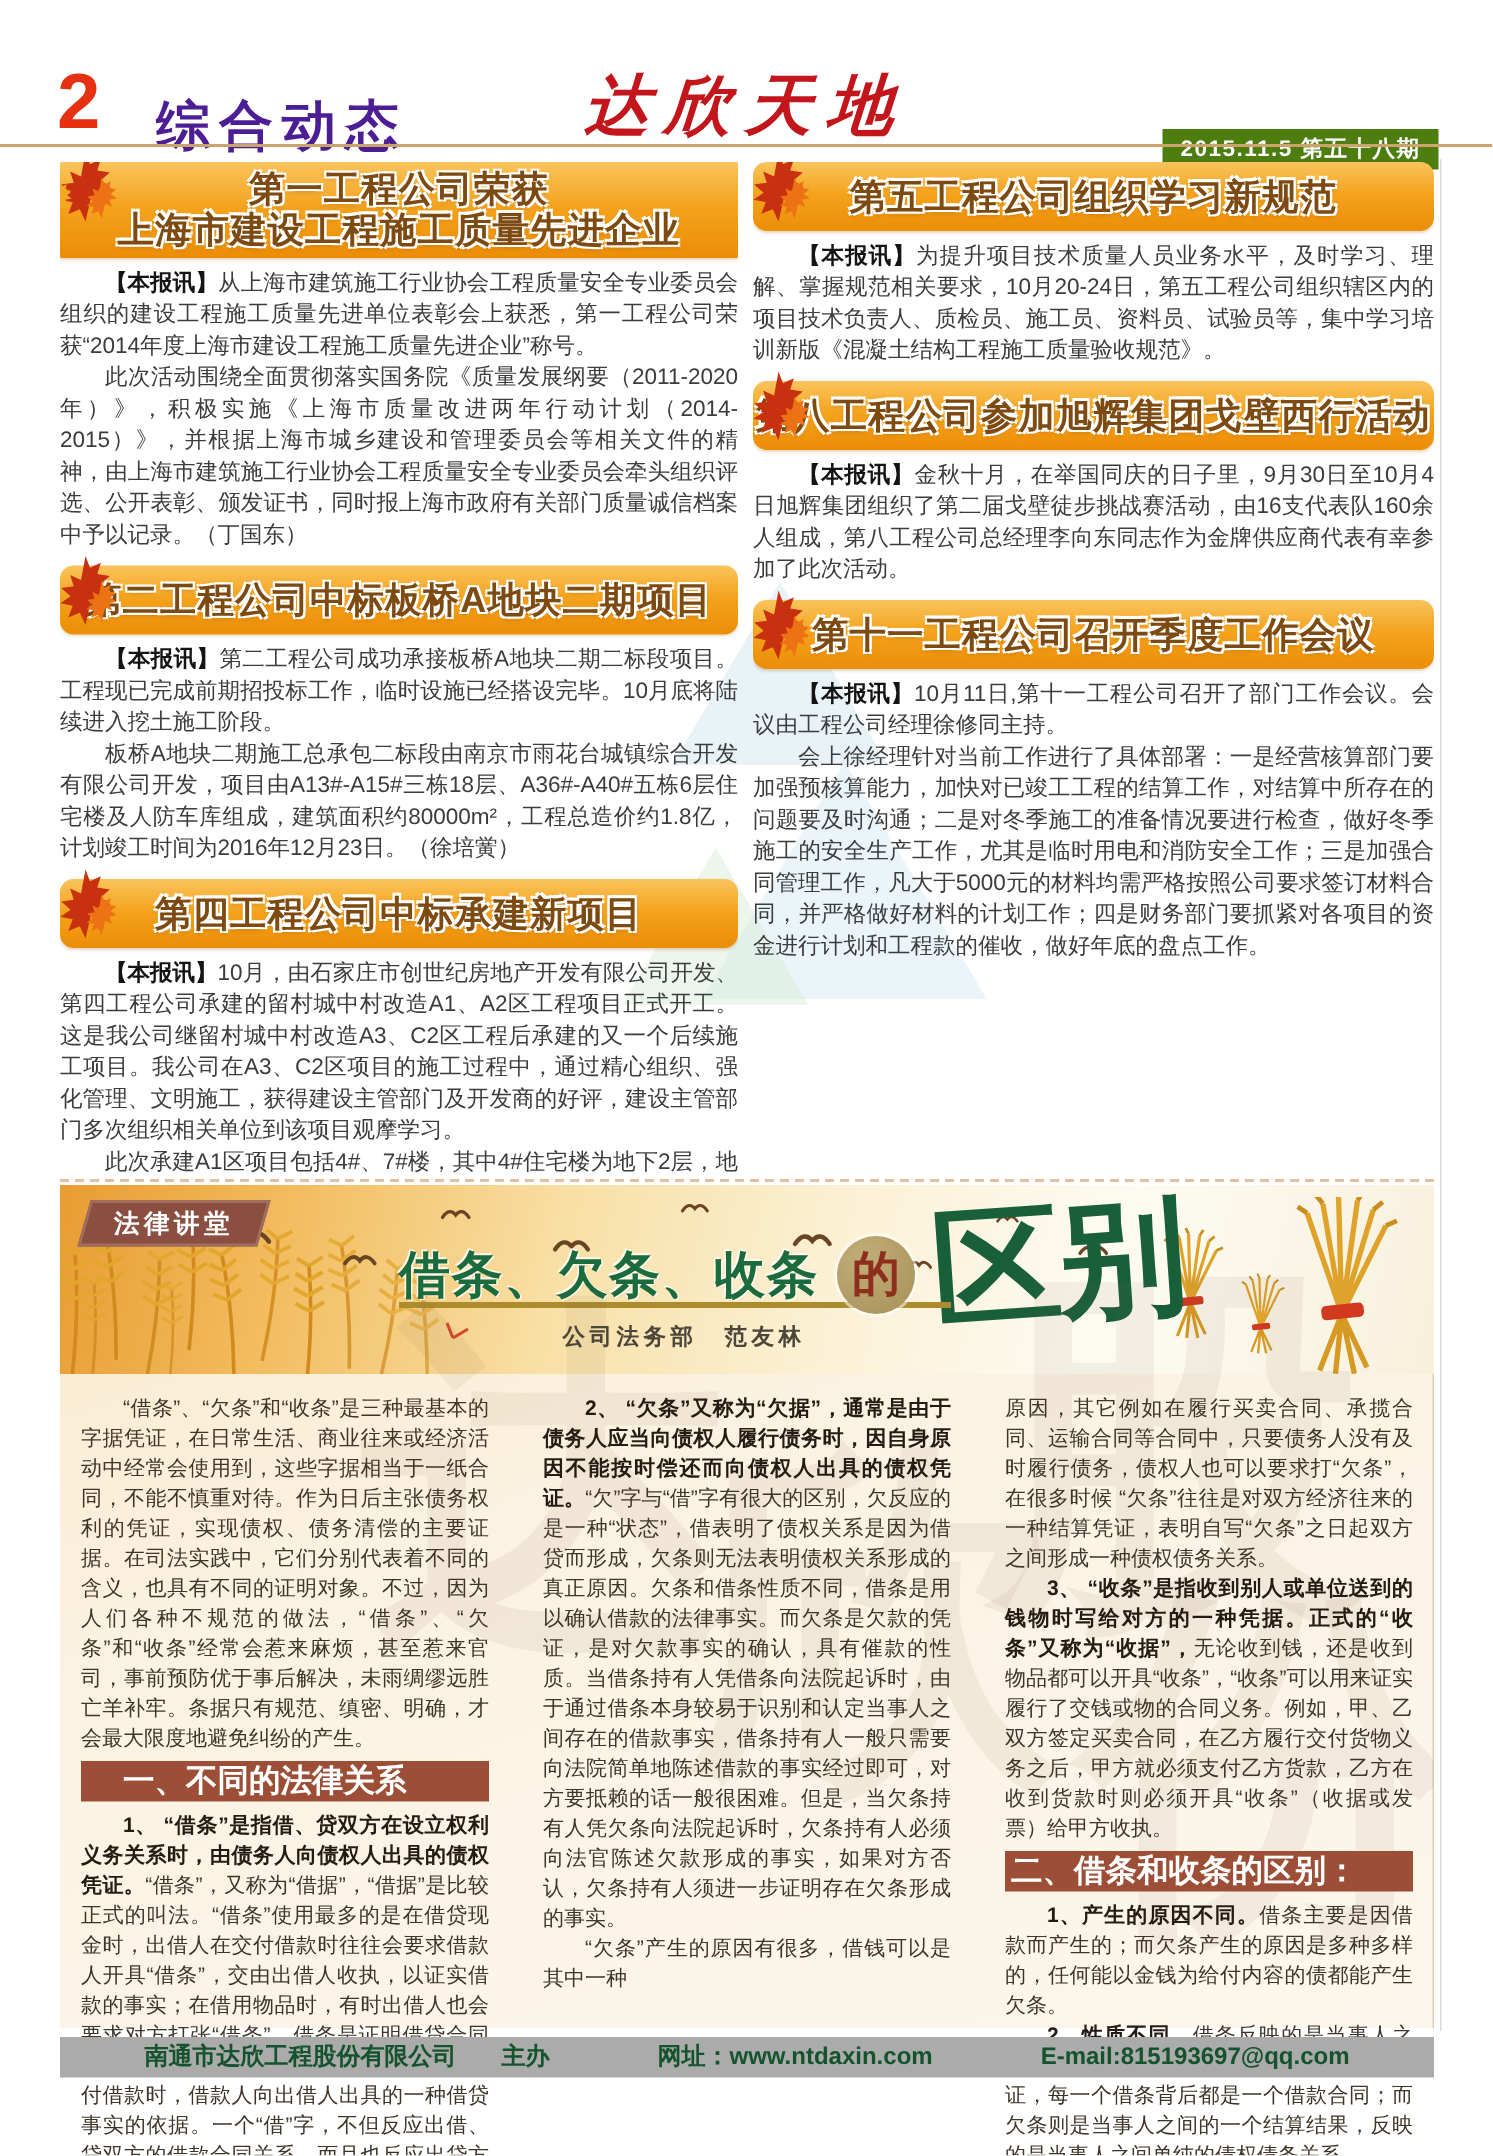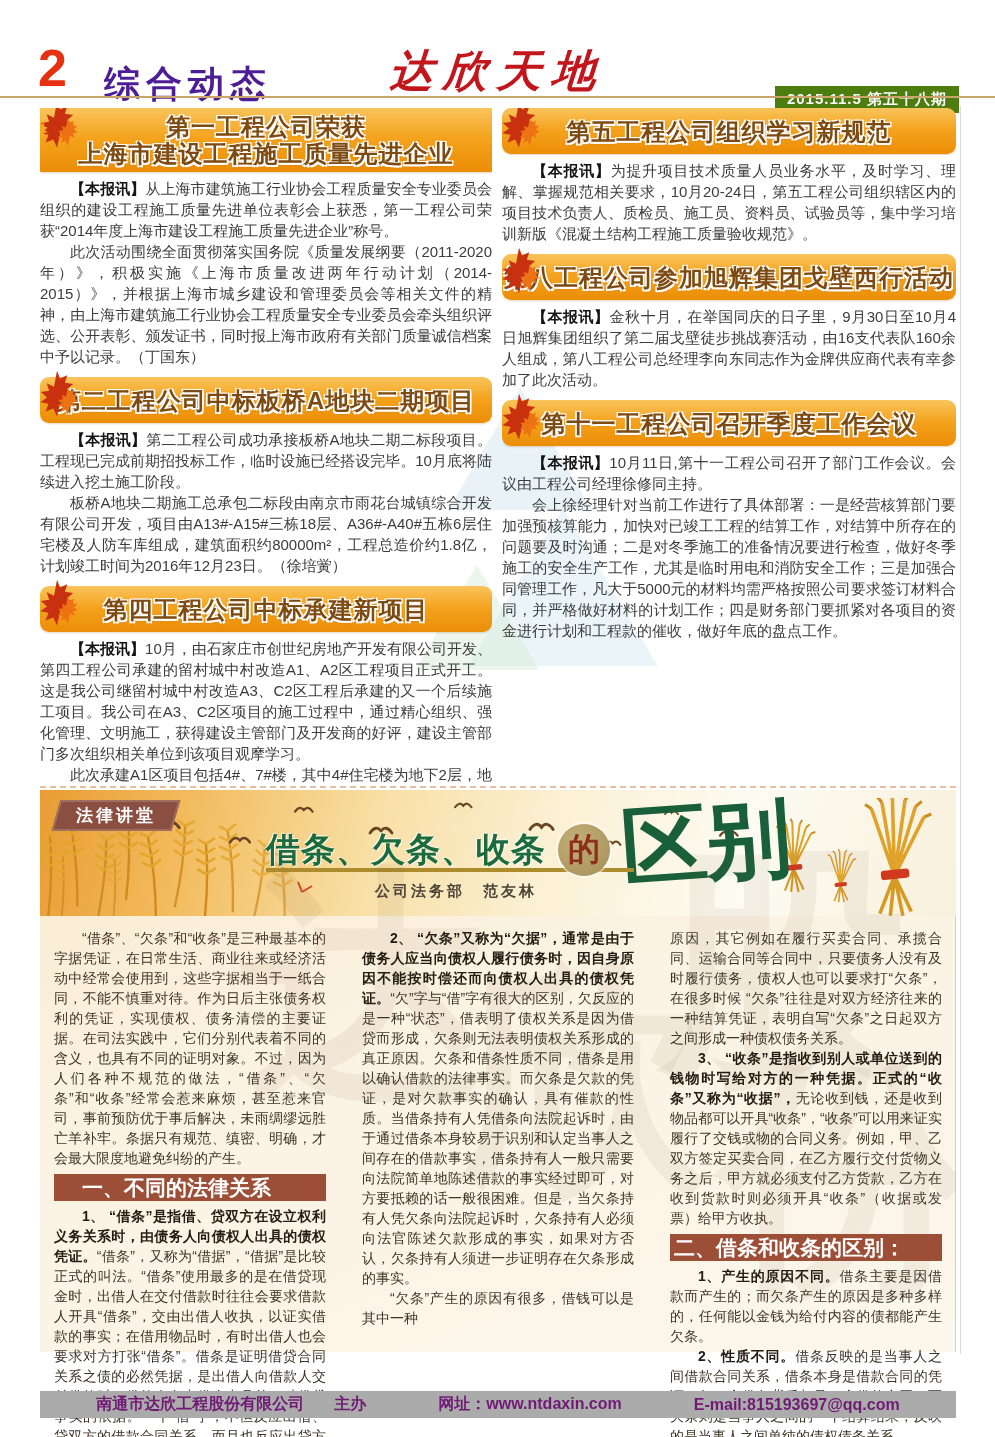--- a/index.html
+++ b/index.html
@@ -76,21 +76,21 @@
   .law-col{flex:1;min-width:0;}
   .law-p{margin:0;font-size:14px;line-height:20px;text-align:justify;color:#3E3428;}
   .law-p.ind{text-indent:2em;}
   .law-p b{color:#241B12;}
   .law-h{background:#9C4F36;color:#fff;font-weight:bold;font-size:21px;line-height:27px;
          padding:0 8px 0 28px;margin:6px 0 5px 0;}
   .law-h.h2{padding-left:4px;}
   .tbc{text-align:right;padding-right:12px;margin-top:6px;}
 
   
-  .footer{left:40px;top:1391px;width:916px;height:27px;background:#ABABAB;color:#701a75;
+  .footer{left:40px;top:1358px;width:916px;height:27px;background:#ABABAB;color:#14532d;
           display:flex;align-items:center;justify-content:center;font-size:16px;font-weight:bold;z-index:4;}
   .footer .f-org{margin-right:30px;}
   .footer .f-role{margin-right:72px;}
   .footer .f-web{margin-right:72px;}
 </style>
 </head>
 <body>
 
 <div class="page">
 

